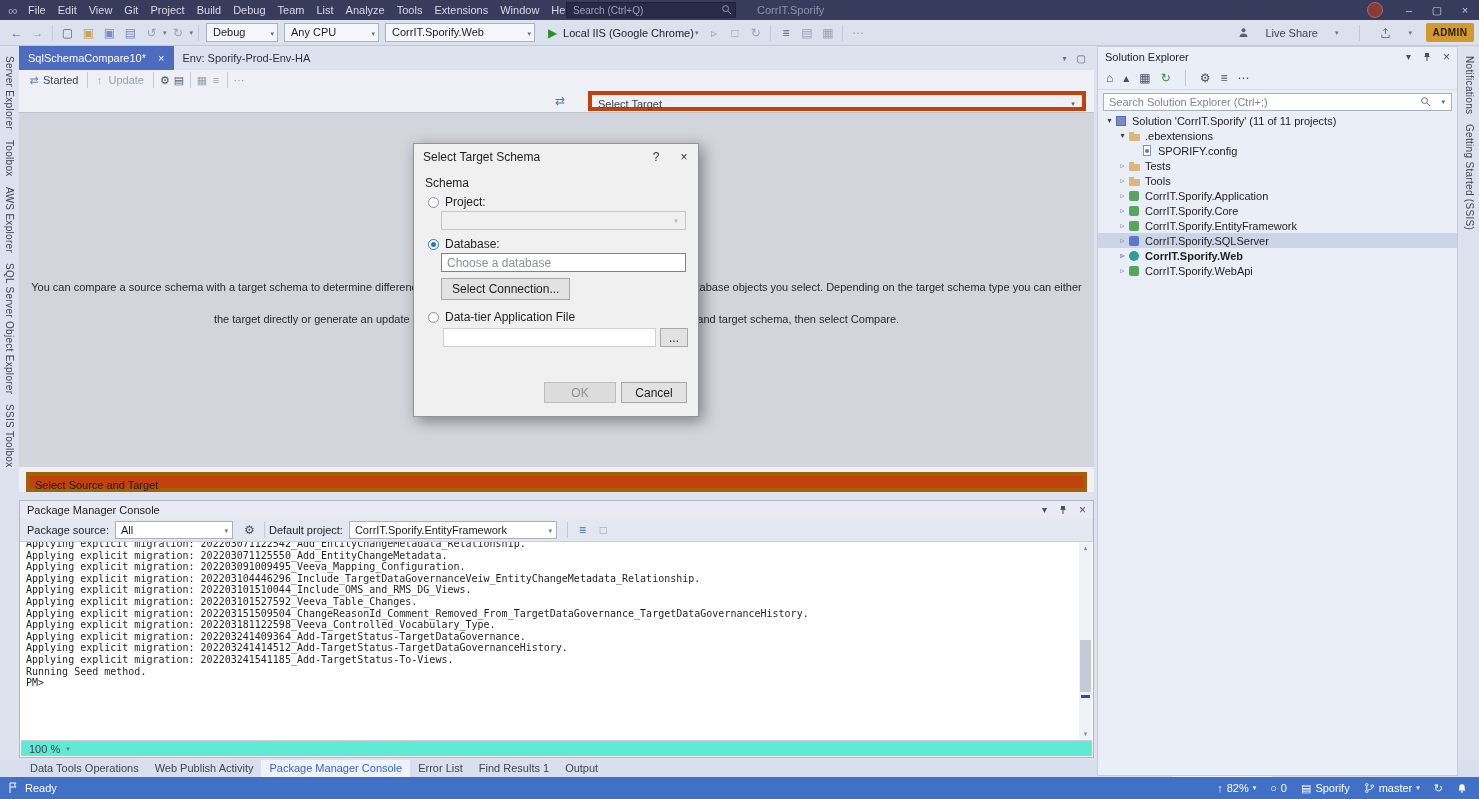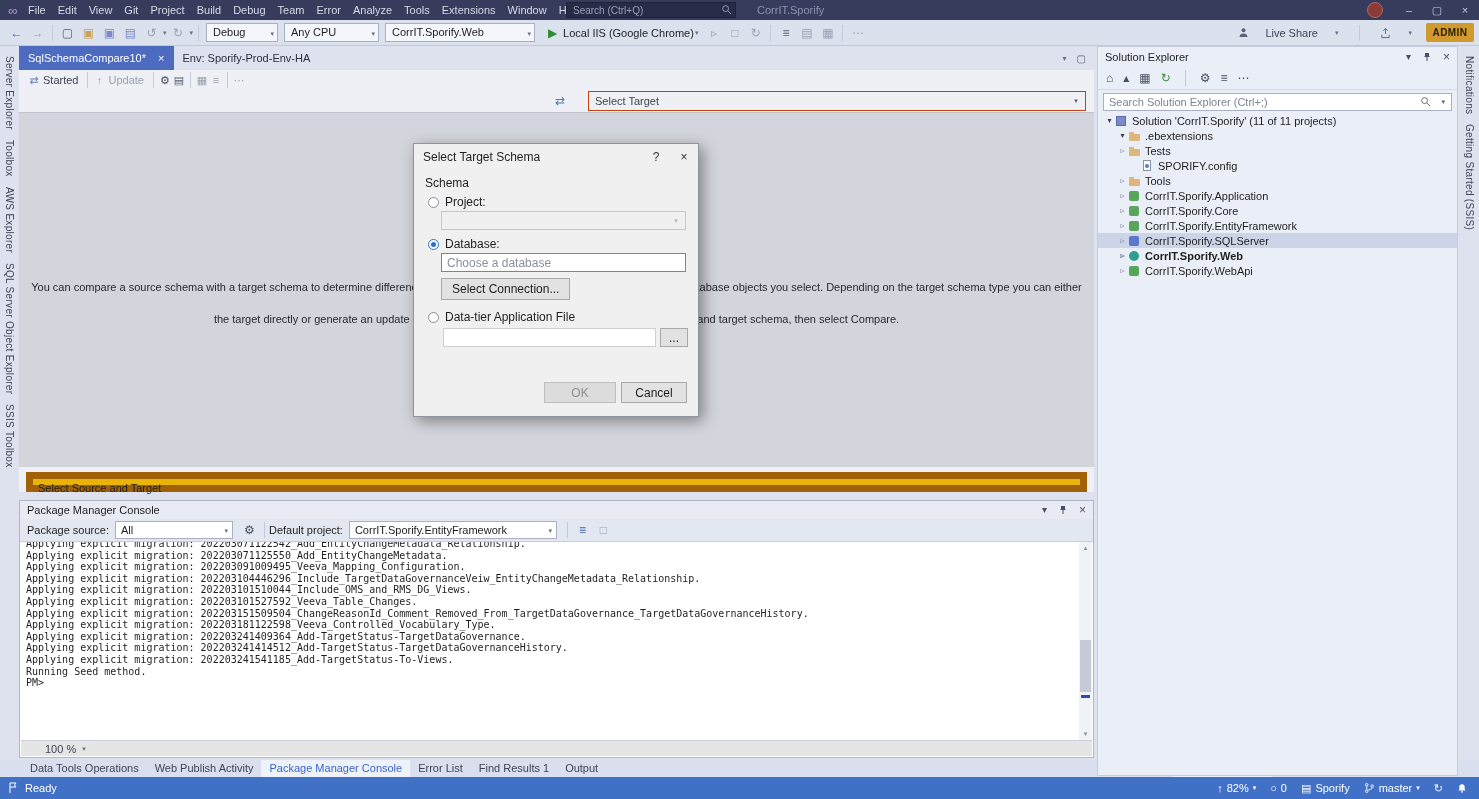--- a/index.html
+++ b/index.html
@@ -55,47 +55,47 @@
   #cmptb{height:20px;display:flex;align-items:center;padding-left:8px;color:#3f4354}
   .cmpl{margin:0 5px 0 2px}
   .dimtxt{color:#9aa0ae}
   .cmpic{min-width:14px;text-align:center;font-size:11px}
 
   #srcrow{height:22px;position:relative}
   #src-combo{position:absolute;left:10px;top:1px;width:512px;height:20px;background:#fff;border:1px solid #a9afc3;
              box-sizing:border-box;line-height:18px;padding:0 20px 0 5px;overflow:hidden;white-space:nowrap}
   .combo-car{position:absolute;right:2px;top:2px;width:14px;height:14px;text-align:center;font-size:7px;color:#596070;line-height:14px}
   #swap{position:absolute;left:531px;top:2px;width:20px;height:18px;text-align:center;color:#4a7ab0;font-size:12px;line-height:18px}
-  #tgt-combo{position:absolute;left:569px;top:1px;width:498px;height:20px;background:#eef0f4;border:1px solid #c2410c;
+  #tgt-combo{position:absolute;left:569px;top:1px;width:498px;height:20px;background:#eef0f4;border:4px solid #c2410c;
              box-sizing:border-box;line-height:18px;padding:0 20px 0 6px;color:#3f4354}
 
   #cmp-content{position:absolute;left:0;top:66px;width:1075px;height:354px;background:#d3d5dc;border-top:1px solid #c0c3cd}
   #cmp-info{position:absolute;left:8px;right:8px;top:166px;text-align:center;line-height:16px;color:#26282e}
 
-  #cmp-footer{position:absolute;left:7px;top:426px;width:1061px;height:20px;border:7px solid #a16207;background:#eab308;
+  #cmp-footer{position:absolute;left:7px;top:426px;width:1061px;height:20px;border:4px solid #a16207;background:#c2410c;
               line-height:18px;padding-left:5px;box-sizing:border-box}
 
   
   #pmc{position:absolute;left:19px;top:500px;width:1075px;height:258px;background:#fff;border:1px solid #b0b6c6;box-sizing:border-box}
   #pmc-head{height:18px;background:#e8ebf4;display:flex;align-items:center;padding:0 7px}
   #pmc-head-right{margin-left:auto;display:flex;gap:11px;color:#4a4f63;align-items:center}
   .panic{font-size:10px;line-height:16px}
   #pmc-tb{height:22px;background:#e3e7f1;display:flex;align-items:center;padding-left:7px;border-bottom:1px solid #c9cedd}
   .pmc-combo{position:relative;height:18px;line-height:16px;background:#fff;border:1px solid #aab0c4;margin:0 6px;
              padding:0 18px 0 5px;box-sizing:border-box;white-space:nowrap}
   #pmc-out{position:absolute;left:1px;top:41px;right:14px;bottom:17px;background:#fff;overflow:hidden;padding:3px 0 0 5px;
            font-family:"DejaVu Sans Mono",monospace;font-size:10px;line-height:11.6px;color:#1f1f1f}
   .cline{white-space:pre}
   .cline.clip{margin-top:-7px}
   #pmc-scroll{position:absolute;top:41px;right:1px;width:13px;bottom:17px;background:#f1f2f6}
   #pmc-thumb{position:absolute;left:1px;right:1px;top:98px;height:52px;background:#c6cad6}
   #pmc-mark{position:absolute;left:2px;right:2px;top:153px;height:3px;background:#2a4db5}
   .sbarrow{position:absolute;left:0;width:13px;height:12px;text-align:center;font-size:7px;color:#8a8fa0;line-height:12px}
-  #pmc-zoom{position:absolute;left:1px;right:1px;bottom:1px;height:15px;background:#e5e5e5;border-top:1px solid #c9cedd;
-            display:flex;align-items:center;padding-left:24px;color:#3f4354;gap:5px}
+  #pmc-zoom{position:absolute;left:1px;right:1px;bottom:1px;height:15px;background:#5eead4;border-top:1px solid #c9cedd;
+            display:flex;align-items:center;padding-left:8px;color:#3f4354;gap:5px}
 
   
   #btabs{position:absolute;left:0;top:760px;width:1479px;height:17px;background:#d9dfee;display:flex;align-items:center;
          color:#3f4354;padding-left:22px;box-sizing:border-box}
   .btab{padding:0 8px;height:17px;line-height:16px;white-space:nowrap}
   .btab.active{color:#3a66c9;background:#eef2fa}
   #btabs-right{position:absolute;left:1095px;top:760px;height:17px;display:flex;align-items:center}
 
   
   #statusbar{position:absolute;left:0;top:777px;width:1479px;height:22px;background:#4171c6;color:#fff;display:flex;align-items:center}
@@ -160,21 +160,21 @@
   <div style="display:flex">
 
   <span class="menu">File</span>
       <span class="menu">Edit</span>
       <span class="menu">View</span>
       <span class="menu">Git</span>
       <span class="menu">Project</span>
       <span class="menu">Build</span>
       <span class="menu">Debug</span>
       <span class="menu">Team</span>
-      <span class="menu">Error</span>
+      <span class="menu">List</span>
       <span class="menu">Analyze</span>
       <span class="menu">Tools</span>
       <span class="menu">Extensions</span>
       <span class="menu">Window</span>
       <span class="menu">Help</span>
     </div>
   <input id="tb-search" placeholder="Search (Ctrl+Q)" style="">
   <span id="tb-search-ic">
     <svg width="11" height="11" viewBox="0 0 12 12">
         <circle cx="5" cy="5" r="3.2" fill="none" stroke="currentColor"></circle>
@@ -468,30 +468,30 @@
         <span class="tic i-sol"></span>
         <span>Solution 'CorrIT.Sporify' (11 of 11 projects)</span>
       </div>
 
       <div class="trow" style="padding-left: 19px;">
         <span class="arr exp"></span>
         <span class="tic i-folder"></span>
         <span>.ebextensions</span>
       </div>
 
-      <div class="trow" style="padding-left: 19px;">
-        <span class="arr col"></span>
-        <span class="tic i-folder"></span>
-        <span>Tests</span>
-      </div>
-
       <div class="trow" style="padding-left: 32px;">
         <span class="arr hid"></span>
         <span class="tic i-config"></span>
         <span>SPORIFY.config</span>
+      </div>
+
+      <div class="trow" style="padding-left: 19px;">
+        <span class="arr col"></span>
+        <span class="tic i-folder"></span>
+        <span>Tests</span>
       </div>
 
       <div class="trow" style="padding-left: 19px;">
         <span class="arr col"></span>
         <span class="tic i-folder"></span>
         <span>Tools</span>
       </div>
 
       <div class="trow" style="padding-left: 19px;">
         <span class="arr col"></span>

